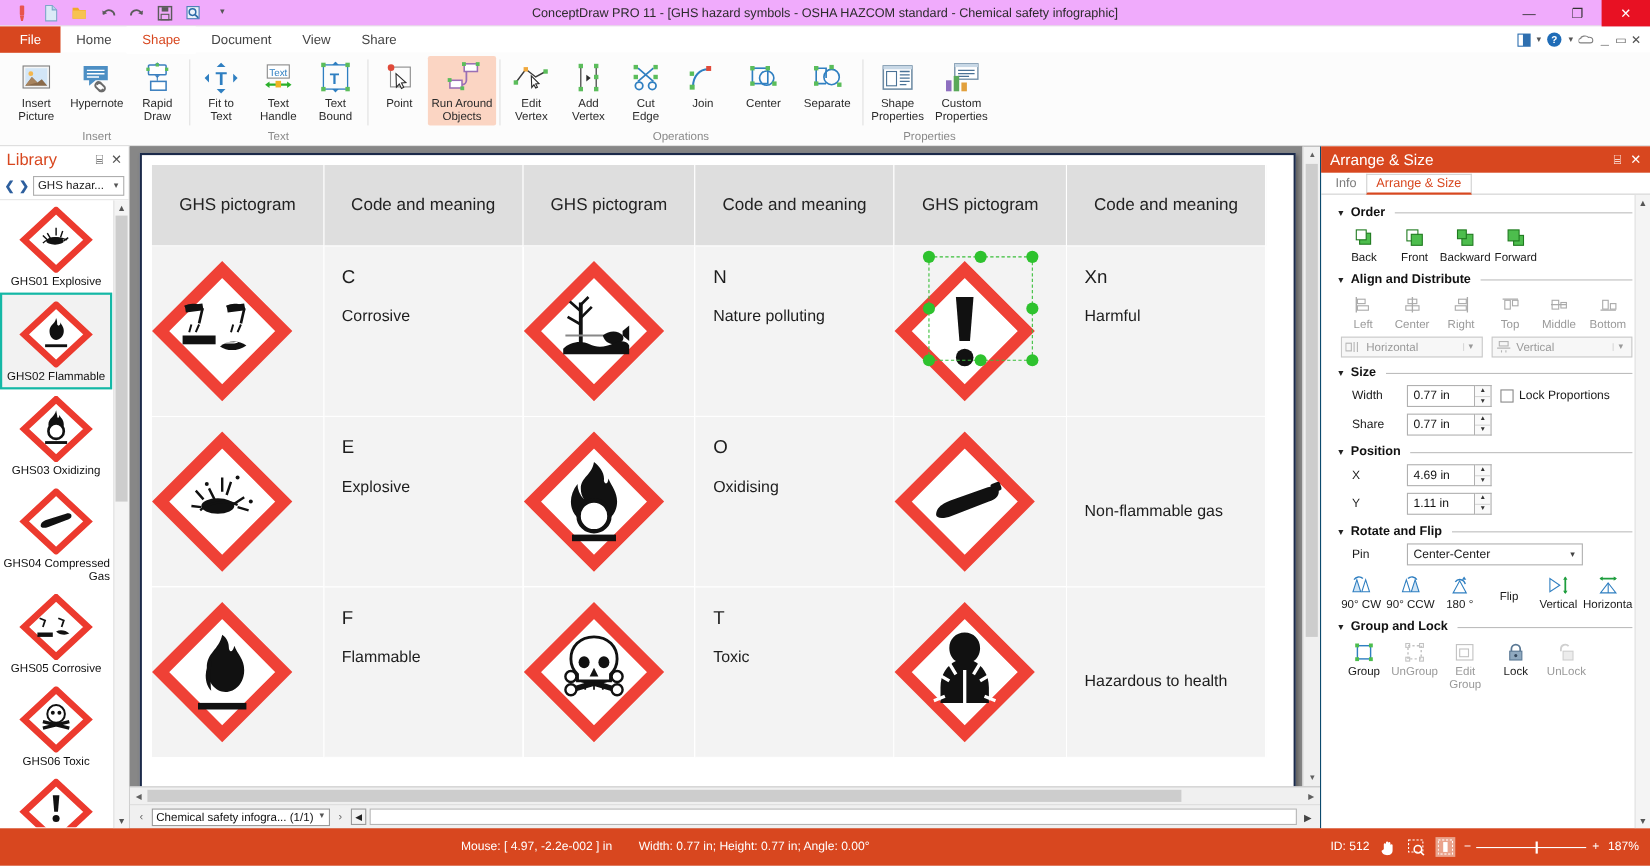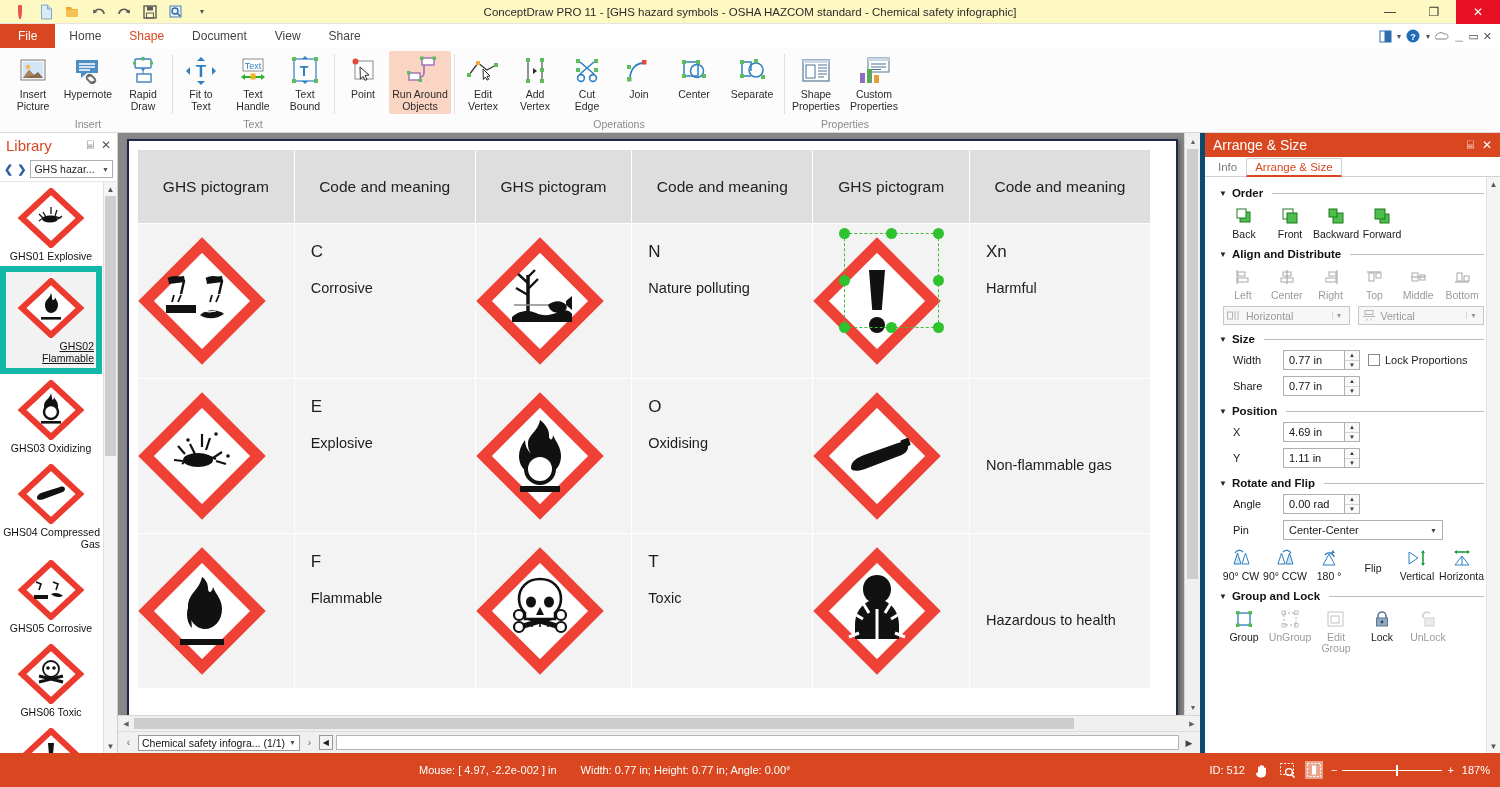--- a/index.html
+++ b/index.html
@@ -9,21 +9,21 @@
     font-size: 12px;
     background: #ffffff;
     overflow: hidden;
     color: #1a1a1a;
     -webkit-font-smoothing: antialiased;
   }
   .app { width: 1500px; height: 787px; display: flex; flex-direction: column; position: relative; background: #f0f0f0; }
 
   
   .titlebar {
-    height: 24px; background: #fef9c3; display: flex; align-items: center;
+    height: 24px; background: #f0abfc; display: flex; align-items: center;
     border-bottom: 1px solid #e4e4e4; position: relative; flex: none;
   }
   .qat { display: flex; align-items: center; gap: 2px; padding-left: 8px; }
   .qat-btn { width: 24px; height: 20px; display: flex; align-items: center; justify-content: center; }
   .title-text {
     position: absolute; left: 0; right: 0; text-align: center;
     font-size: 11.5px; color: #2b2b2b; pointer-events: none;
   }
   .wctrl { margin-left: auto; display: flex; height: 24px; z-index: 3; }
   .wbtn { width: 44px; height: 24px; display: flex; align-items: center; justify-content: center; color: #333; font-size: 12px; }
@@ -69,21 +69,21 @@
   .lib-nav { height: 24px; display: flex; align-items: center; gap: 4px; padding: 0 4px; }
   .lib-arrow { color: #2d5f9e; font-size: 11px; font-weight: bold; }
   .lib-select {
     flex: 1; height: 18px; border: 1px solid #aeaeae; background: #fff;
     display: flex; align-items: center; padding: 0 3px; font-size: 10.5px; color: #222;
   }
   .lib-select .cv { flex: 1; overflow: hidden; white-space: nowrap; }
   .lib-list { flex: 1; position: relative; overflow: hidden; border-top: 1px solid #e6e6e6; }
   .lib-items { width: 102px; }
   .lib-item { padding: 6px 2px 4px; display: flex; flex-direction: column; align-items: center; }
-  .lib-item.sel { background: #f2f2f2; border: 6px solid #14b8a6; text-decoration: underline; }
+  .lib-item.sel { background: #f2f2f2; border: 2px solid #14b8a6; }
   .lib-item .nm { font-size: 10.5px; text-align: right; color: #111; line-height: 12px; margin-top: 2px; }
   .lib-scroll { position: absolute; right: 0; top: 0; bottom: 0; width: 14px; background: #f4f4f4; border-left: 1px solid #e0e0e0; }
   .lib-scroll .up, .lib-scroll .dn { height: 14px; display: flex; align-items: center; justify-content: center; font-size: 8px; color: #555; }
   .lib-scroll .dn { position: absolute; bottom: 0; left: 0; right: 0; }
   .lib-thumb { position: absolute; top: 14px; left: 1px; right: 1px; height: 260px; background: #cdcdcd; }
 
   
   .canvaswrap { flex: 1; display: flex; flex-direction: column; min-width: 0; background: #878787; }
   .canvas-scrollarea { flex: 1; position: relative; overflow: hidden; background: #878787; }
   .page {
@@ -137,21 +137,21 @@
   .sb-seg { padding: 0 12px; }
   .sb-mouse { margin-left: auto; }
   .sb-right { margin-left: auto; display: flex; align-items: center; gap: 8px; padding-right: 10px; }
   .sb-ico { width: 18px; height: 18px; display: flex; align-items: center; justify-content: center; font-size: 12px; }
   .sb-ico.sel { background: #eaa38c; }
   .zoom-slider { display: flex; align-items: center; gap: 5px; }
   .zs-track { width: 100px; height: 1px; background: #fff; position: relative; }
   .zs-thumb { position: absolute; left: 54px; top: -5px; width: 2px; height: 11px; background: #fff; }
 
   
-  .rpanel { width: 300px; background: #fff; display: flex; flex-direction: column; flex: none; border-left: 5px solid #0c4a6e; }
+  .rpanel { width: 300px; background: #fff; display: flex; flex-direction: column; flex: none; border-left: 1px solid #0c4a6e; }
   .rp-head { height: 24px; background: #d8471f; color: #fff; display: flex; align-items: center; padding: 0 8px; font-size: 14px; }
   .rp-head-ico { margin-left: auto; display: flex; gap: 8px; font-size: 12px; }
   .rp-tabs { height: 20px; display: flex; align-items: flex-end; border-bottom: 1px solid #d0d0d0; padding-left: 4px; }
   .rp-tab { padding: 2px 8px; font-size: 11.5px; color: #7a7a7a; border: 1px solid transparent; }
   .rp-tab.active { color: #d8471f; background: #fff; border-color: #d0d0d0 #d0d0d0 #fff; border-bottom: 2px solid #d8471f; margin-bottom: -1px; }
   .rp-body { flex: 1; position: relative; overflow: hidden; padding: 4px 0 0 0; }
   .rp-inner { padding: 0 16px 0 10px; }
   .sec-head { display: flex; align-items: center; gap: 5px; margin: 6px 0 2px 4px; }
   .sec-tri { font-size: 8px; color: #222; }
   .sec-title { font-size: 11.5px; font-weight: bold; color: #111; }
@@ -992,30 +992,20 @@
                   <div>▼</div>
                 </span>
             </span>
           </div>
 
           <div class="sec-head">
             <span class="sec-tri">▼</span>
             <span class="sec-title">Rotate and Flip</span>
             <span class="sec-rule"></span>
           </div>
-          <div class="field-row">
-            <span class="field-label">Angle</span>
-            <span style="display:flex">
-              <span class="field-box">0.00 rad</span>
-              <span class="spin">
-                  <div>▲</div>
-                  <div>▼</div>
-                </span>
-            </span>
-          </div>
           <div class="pin-row">
             <span class="field-label">Pin</span>
             <span class="pin-combo">
               <span>Center-Center</span>
               <span class="dd">▼</span>
             </span>
           </div>
           <div class="icon-row" style="padding-left:4px">
             <div class="icon-btn">
               <span class="ic">

